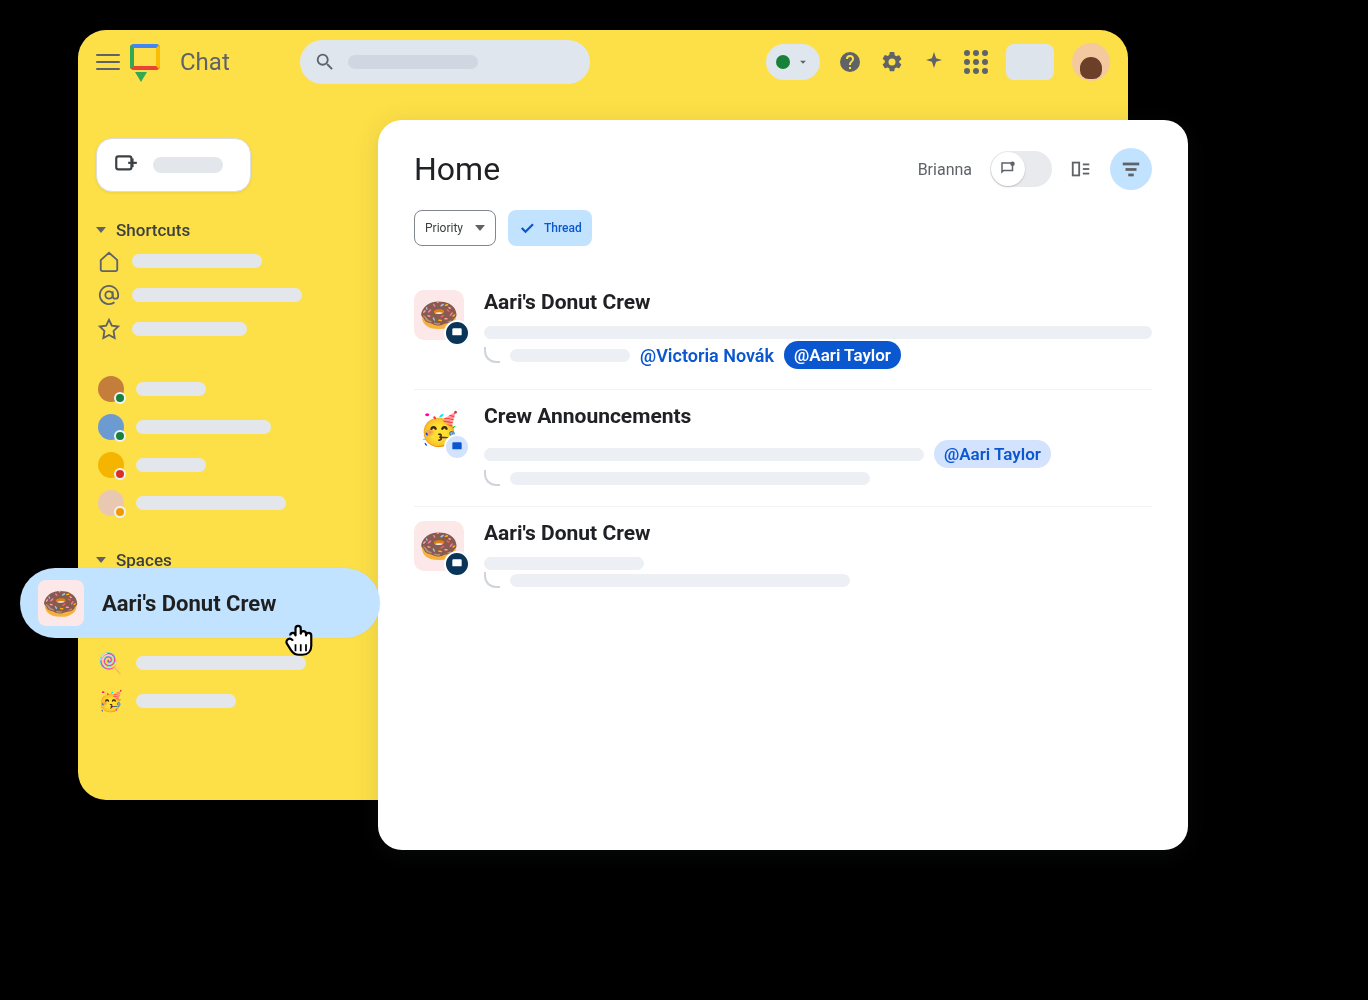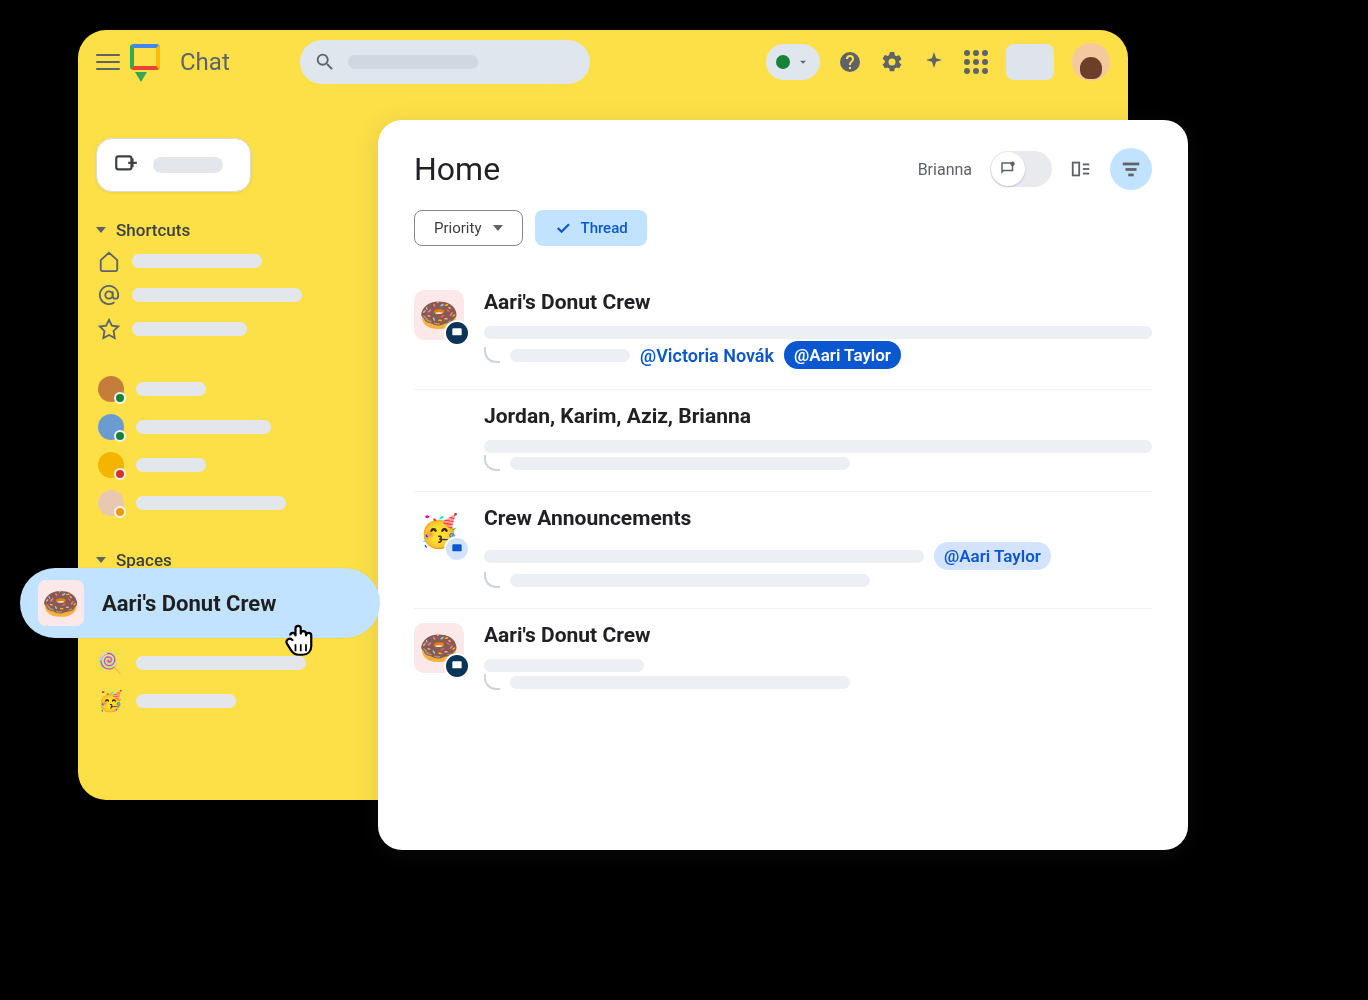--- a/index.html
+++ b/index.html
@@ -178,23 +178,23 @@
   box-shadow: 0 1px 2px rgba(0,0,0,0.2);
   display: flex; align-items: center; justify-content: center;
 }
 .panel-icon { width: 22px; height: 22px; fill: #5f6368; }
 .filter-btn {
   width: 42px; height: 42px; border-radius: 50%; background: #c2e3ff;
   display: flex; align-items: center; justify-content: center;
 }
 .chips { display: flex; gap: 12px; margin-top: 20px; }
 .chip {
-  height: 36px; padding: 0 19px; border-radius: 8px;
+  height: 36px; padding: 0 10px; border-radius: 8px;
   display: flex; align-items: center; gap: 8px;
-  font-size: 15px;
+  font-size: 12px;
 }
 .chip-outline { border: 1px solid #80868b; color: #3c4043; }
 .chip-filled { background: #c2e3ff; color: #0b57d0; font-weight: 500; }
 .chip-caret { width: 0; height: 0; border-left: 5px solid transparent; border-right: 5px solid transparent; border-top: 6px solid #5f6368; margin-left: 4px; }
 .convo-list { margin-top: 30px; }
 .convo {
   display: flex; gap: 20px;
   padding: 14px 0 20px;
   border-bottom: 1px solid #f1f3f4;
 }
@@ -429,36 +429,20 @@
           <div class="convo-line1" style="width:100%"></div>
           <div class="convo-line2">
             <div class="reply-arc"></div>
             <div class="line-skel" style="width:120px"></div>
             <span class="mention-link">@Victoria Novák</span>
             <span class="mention-chip">@Aari Taylor</span>
           </div>
         </div>
       </div>
 
-      <div class="convo">
-        <div class="convo-avatar grid">
-          <span></span>
-            <span style="background:#8ca0b3"></span>
-            <span style="background:#b38c70"></span>
-            <span style="background:#d4a080"></span>
-        </div>
-        <div class="convo-body">
-          <div class="convo-title">Jordan, Karim, Aziz, Brianna</div>
-          <div class="convo-line1" style="width:100%"></div>
-          <div class="convo-line2">
-            <div class="reply-arc"></div>
-            <div class="line-skel" style="width:340px"></div>
-          </div>
-        </div>
-      </div>
 
       <div class="convo">
         <div class="convo-avatar">🥳
           <div class="convo-badge badge-light">
             <svg class="badge-icon" viewBox="0 0 24 24" fill="#0b57d0">
                 <rect x="4" y="4" width="16" height="12" rx="2"></rect>
               </svg>
           </div>
         </div>
         <div class="convo-body">

